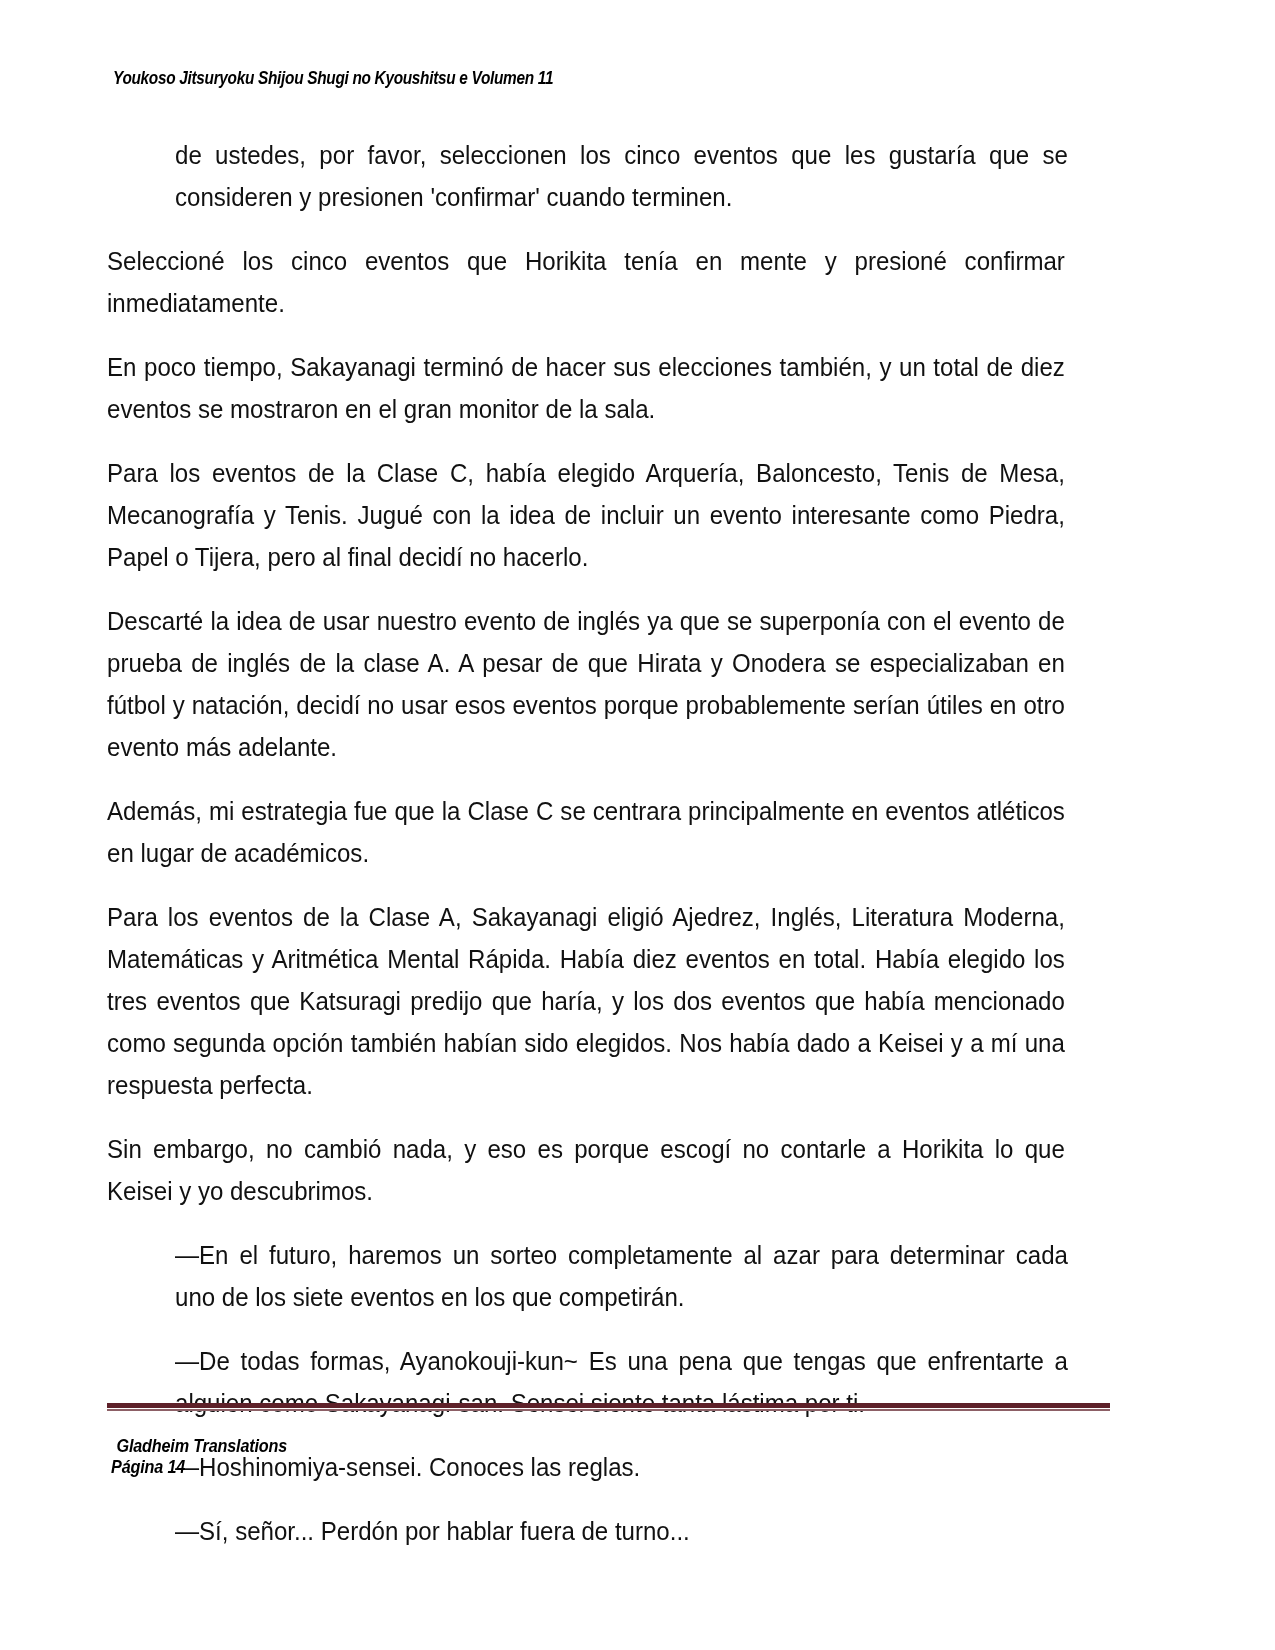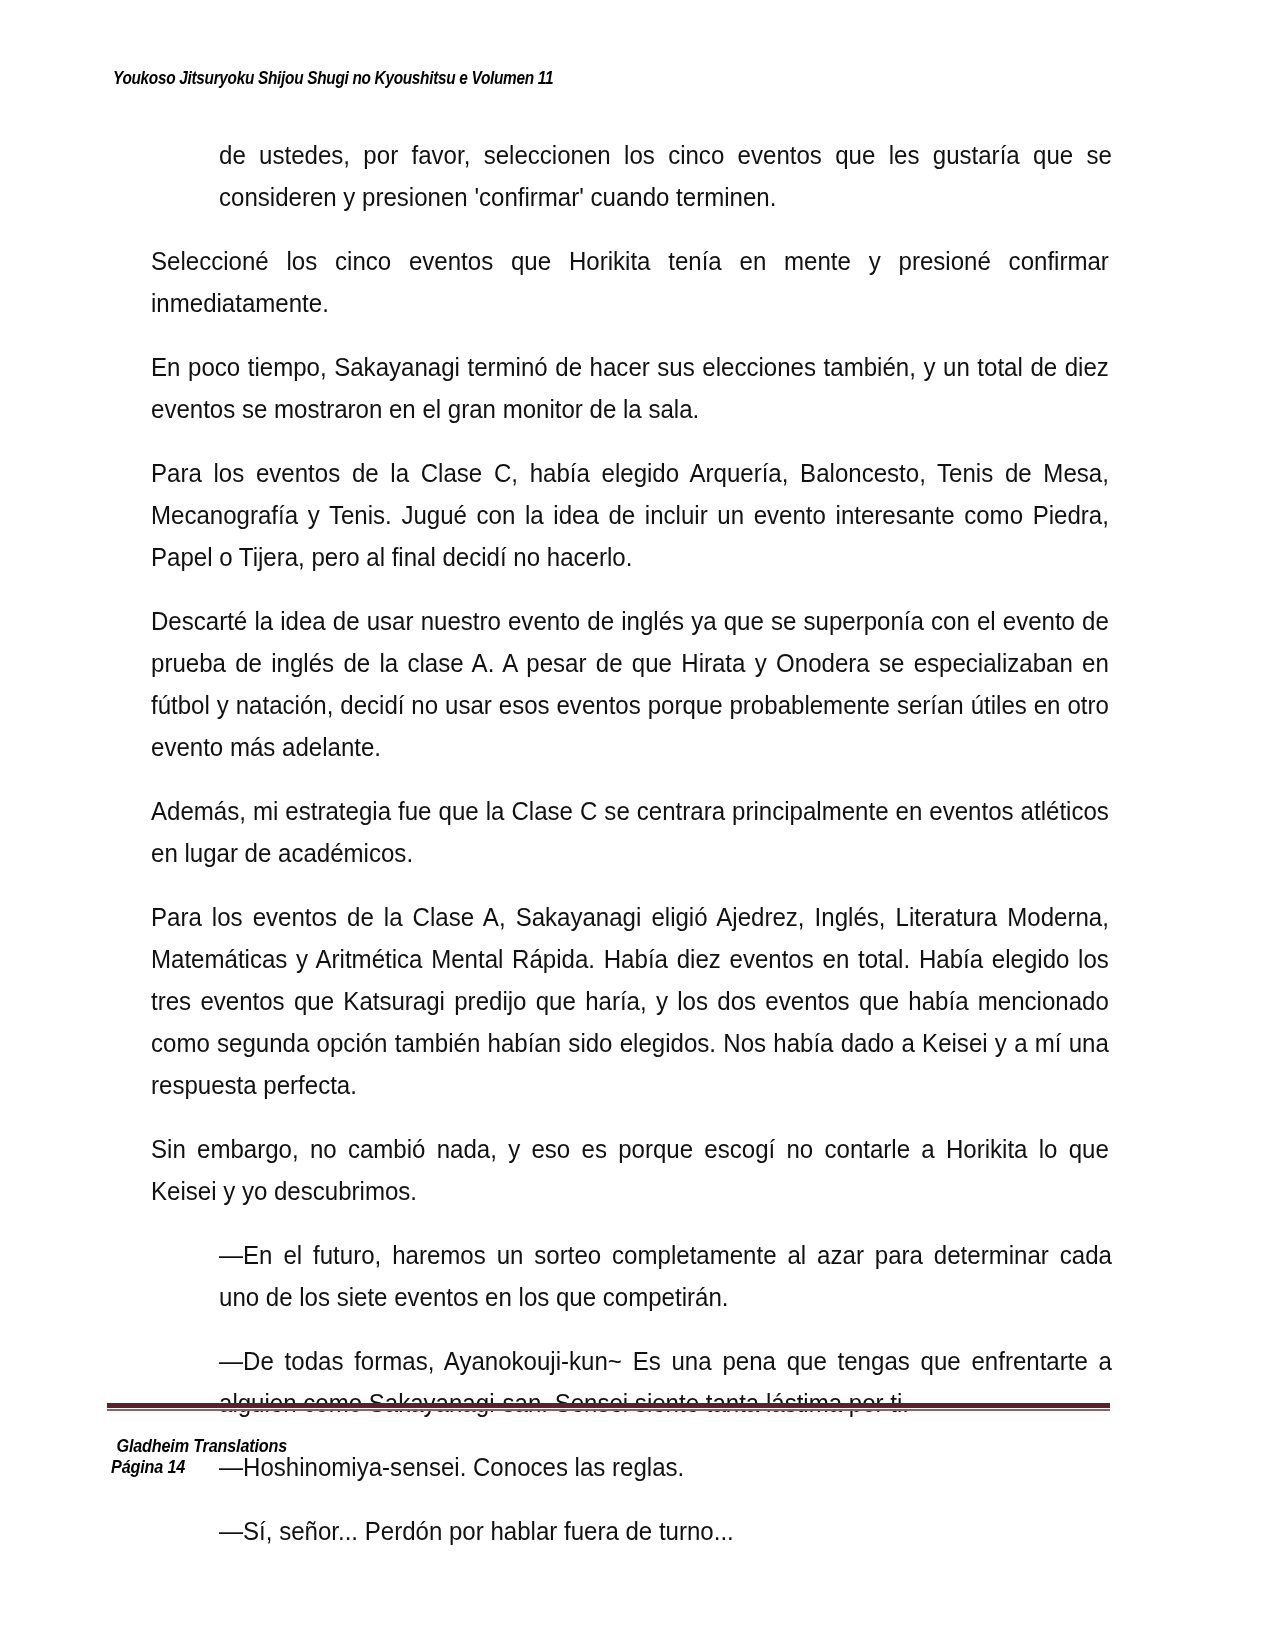--- a/index.html
+++ b/index.html
@@ -33,21 +33,20 @@
     transform-origin: left center;
     white-space: nowrap;
   }
 
   
   .content {
     position: absolute;
     top: 134px;
     left: 107px;
     width: 1003px;
-    margin-left: 44px;
   }
 
   .para {
     margin: 0 0 22px 0;
     font-size: 25.2px;
     line-height: 42px;
     color: #111111;
     text-align: justify;
     text-justify: inter-word;
     transform: scaleX(0.955);

